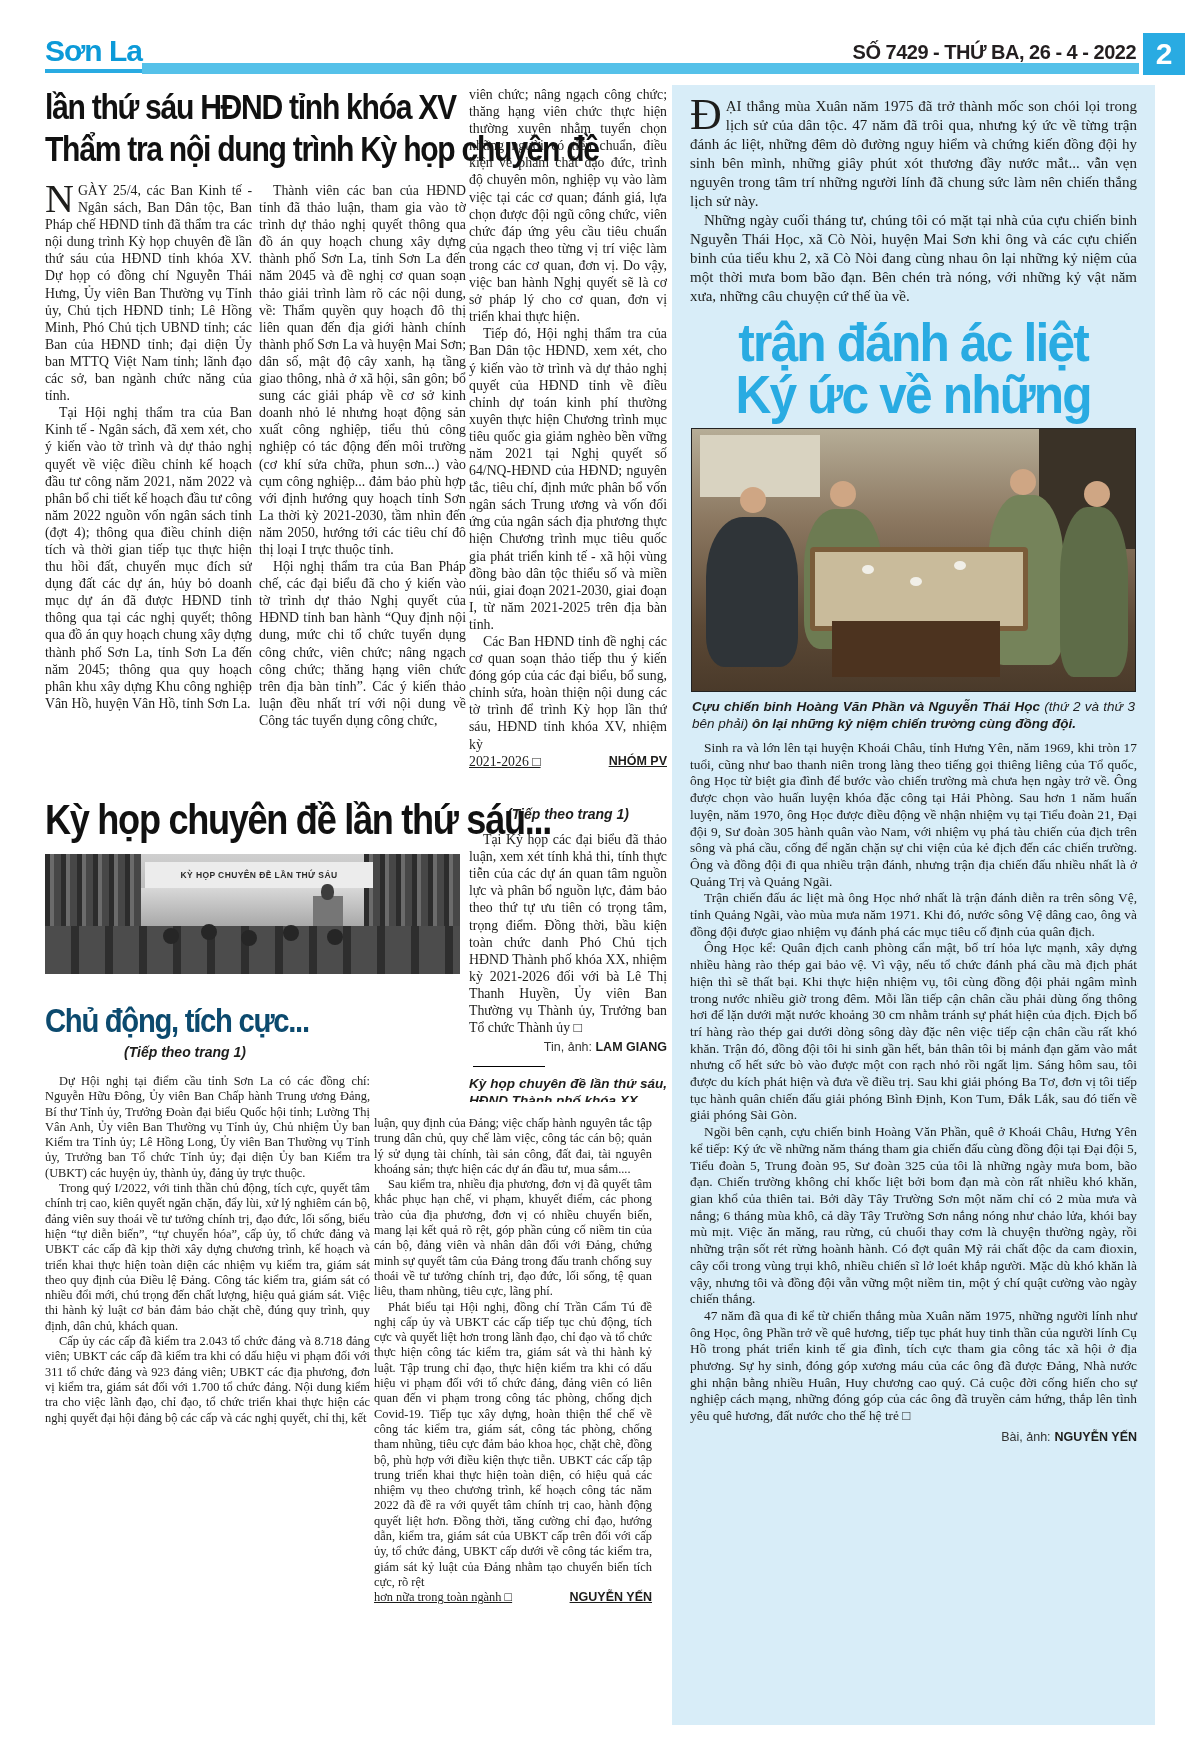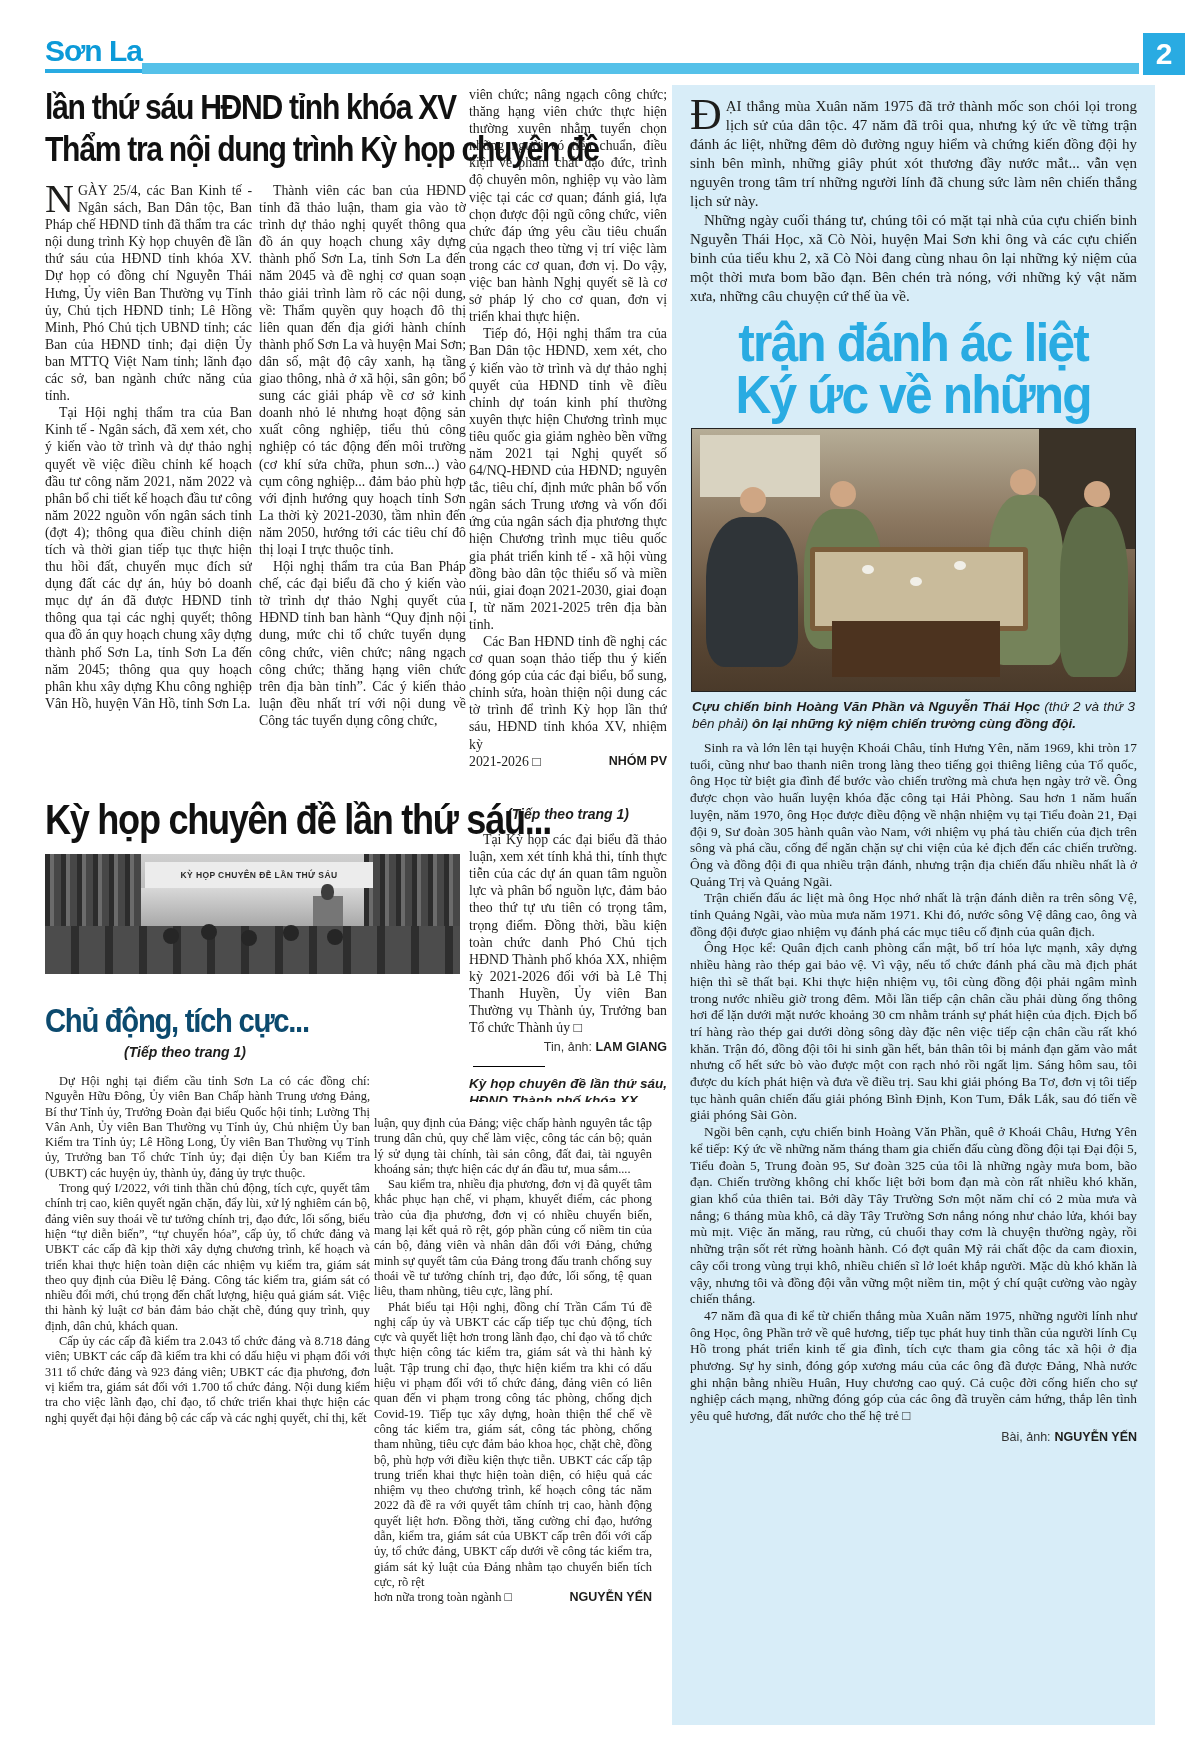--- a/index.html
+++ b/index.html
@@ -24,21 +24,21 @@
   .h2{position:absolute;left:45px;top:796px;width:440px;font-size:42px;line-height:48px;}
   .h3{position:absolute;left:45px;top:1000px;width:360px;font-size:34px;line-height:40px;}
   .h3 .blackline{color:#0c4a6e;}
   
   .col{position:absolute;text-align:justify;}
   .bp{margin:0;}
   .ind{text-indent:14px;}
   .a1{font-size:13.8px;line-height:17.1px;}
   .a3{font-size:12.4px;line-height:15.3px;}
   .dc{float:left;font-size:40px;line-height:31px;padding:1px 4px 0 0;font-weight:400;}
-  .endline{display:flex;justify-content:space-between;align-items:center;}
+  .endline{display:flex;justify-content:space-between;align-items:center;text-decoration:underline;}
   .byline-name{font-family:"Liberation Sans",sans-serif;font-weight:bold;font-size:12.5px;}
   .byline-label{font-family:"Liberation Sans",sans-serif;font-size:12.5px;color:#333;}
   .byline-right{text-align:right;margin-top:2px;}
   .contnote{font-family:"Liberation Sans",sans-serif;font-weight:bold;font-style:italic;
             font-size:14px;text-align:center;margin:0 0 8px 0;}
   .mini-rule{width:72px;border-top:1.5px solid #000;margin:10px 0 8px 4px;}
   .photocap{font-family:"Liberation Sans",sans-serif;font-weight:bold;font-style:italic;
             font-size:13.5px;line-height:17px;text-align:justify;}
   
   .photo1{position:absolute;left:45px;top:854px;width:415px;height:120px;overflow:hidden;
@@ -80,20 +80,21 @@
   .cap-b{font-weight:bold;font-style:italic;}
   .cap-i{font-weight:normal;font-style:italic;color:#222;}
 </style>
 </head>
 <body>
 
 <div class="page">
 
   <div class="masthead">Sơn La</div>
   <div class="header-bar"></div>
+  <div class="issue-line">SỐ 7429 - THỨ BA, 26 - 4 - 2022</div>
   <div class="page-box">2</div>
 
   <div class="h1">
     <span class="blackline"><span class="cond">lần thứ sáu HĐND tỉnh khóa XV</span></span>
     <span class="blackline"><span class="cond">Thẩm tra nội dung trình Kỳ họp chuyên đề</span></span>
   </div>
 
   <div class="col a1" style="left:45px;top:182px;width:207px;height:628px;overflow:hidden;">
     <p class="bp"><span class="dc">N</span><span>GÀY 25/4, các Ban Kinh tế - Ngân sách, Ban Dân tộc, Ban Pháp chế HĐND tỉnh đã thẩm tra các nội dung trình Kỳ họp chuyên đề lần thứ sáu của HĐND tỉnh khóa XV. Dự họp có đồng chí Nguyễn Thái Hưng, Ủy viên Ban Thường vụ Tỉnh ủy, Chủ tịch HĐND tỉnh; Lê Hồng Minh, Phó Chủ tịch UBND tỉnh; các Ban của HĐND tỉnh; đại diện Ủy ban MTTQ Việt Nam tỉnh; lãnh đạo các sở, ban ngành chức năng của tỉnh.</span></p>
     <p class="bp ind">Tại Hội nghị thẩm tra của Ban Kinh tế - Ngân sách, đã xem xét, cho ý kiến vào tờ trình và dự thảo nghị quyết về việc điều chỉnh kế hoạch đầu tư công năm 2021, năm 2022 và phân bổ chi tiết kế hoạch đầu tư công năm 2022 nguồn vốn ngân sách tỉnh (đợt 4); thông qua điều chỉnh diện tích và thời gian tiếp tục thực hiện thu hồi đất, chuyển mục đích sử dụng đất các dự án, hủy bỏ doanh mục dự án đã được HĐND tỉnh thông qua tại các nghị quyết; thông qua đồ án quy hoạch chung xây dựng thành phố Sơn La, tỉnh Sơn La đến năm 2045; thông qua quy hoạch phân khu xây dựng Khu công nghiệp Vân Hồ, huyện Vân Hồ, tỉnh Sơn La.</p>

